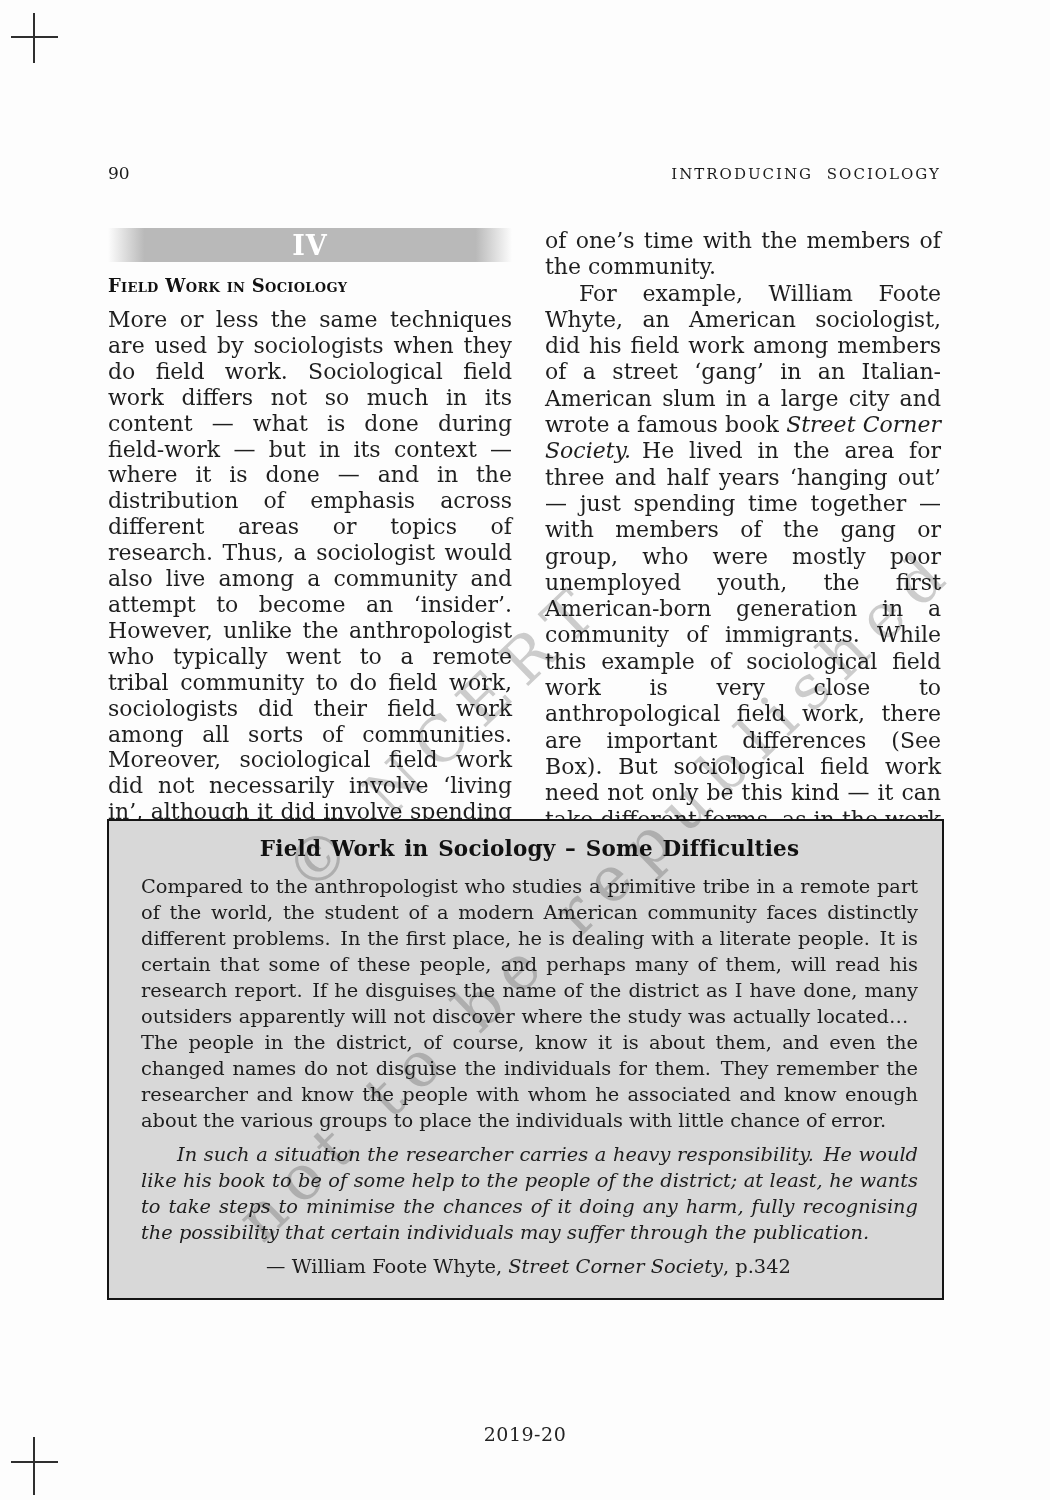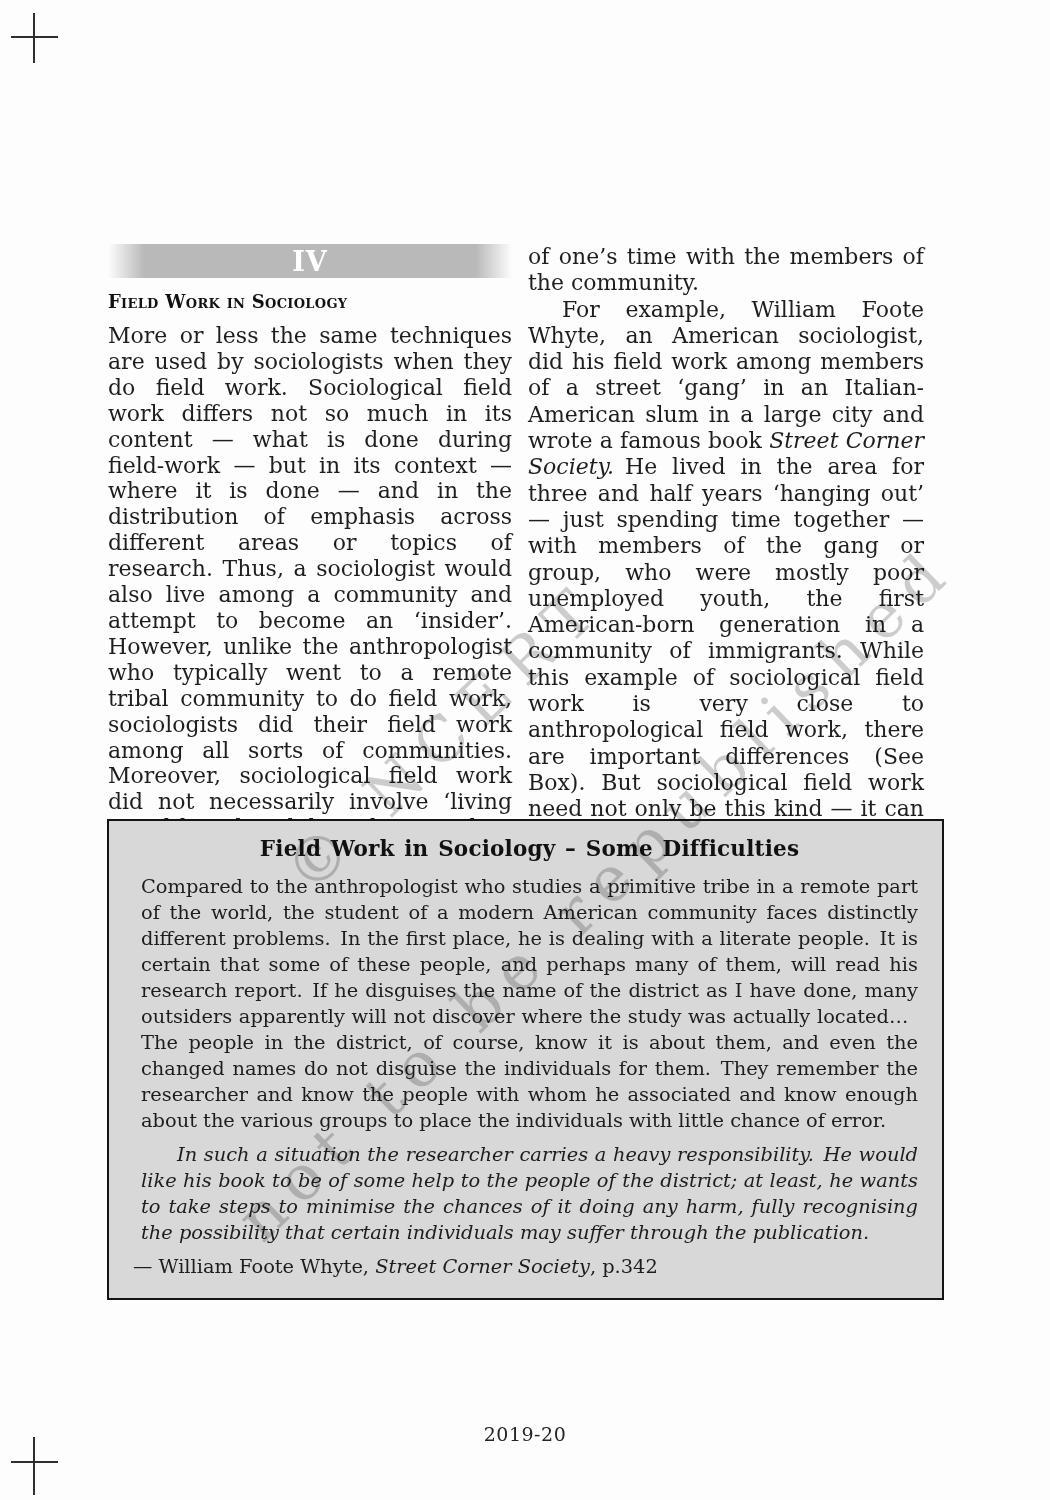--- a/index.html
+++ b/index.html
@@ -15,21 +15,21 @@
   .running-header {
     position:absolute; left:108px; right:109px; top:163px;
     display:flex; justify-content:space-between; align-items:baseline;
     z-index:1;
   }
   .page-number { font-size:17px; color:#1a1a1a; }
   .running-title { font-size:15px; letter-spacing:2px; word-spacing:7px; color:#1a1a1a; }
   
   .columns {
     position:absolute; left:108px; top:228px; width:833px;
-    display:flex; gap:16px; z-index:1;margin-top:16px;
+    display:flex; gap:33px; z-index:1;
   }
   .col-left { width:404px; }
   .col-right { width:396px; }
   .section-bar {
     height:34px; width:100%;
     background:linear-gradient(to right, rgba(185,185,185,0) 0%, #b9b9b9 9%, #b9b9b9 91%, rgba(185,185,185,0) 100%);
     display:flex; align-items:center; justify-content:center;
   }
   .section-numeral {
     color:#ffffff; font-weight:bold; font-size:27px; letter-spacing:1px;
@@ -55,21 +55,21 @@
     margin:3px 0 13px 0; text-align:center; font-size:21.5px;
     font-weight:bold; color:#111111; letter-spacing:0.2px; word-spacing:2px;
   }
   .box-body {
     font-size:19.4px; line-height:26px; text-align:justify; margin:8px;
     color:#1d1d1d;
   }
   .box-body.second { margin-top:6px; text-indent:36px;font-style:italic; }
   .attribution {
     margin:2px 2px 0 0; font-size:19.4px; line-height:26px;
-    text-align:left; color:#1d1d1d;
+    text-align:center; color:#1d1d1d;
   }
   
   .page-footer {
     position:absolute; left:0; top:1423px; width:100%;
     text-align:center; font-size:19px; letter-spacing:0.5px; color:#242424;
     z-index:1;
   }
   
   .watermark {
     position:absolute; left:520px; top:815px; z-index:2;
@@ -83,20 +83,24 @@
 </head>
 <body>
 
 <div class="page">
 
   <div class="crop" style="left:33px; top:13px; width:2px; height:50px;"></div>
   <div class="crop" style="left:11px; top:36px; width:47px; height:2px;"></div>
   <div class="crop" style="left:33px; top:1437px; width:2px; height:58px;"></div>
   <div class="crop" style="left:11px; top:1461px; width:47px; height:2px;"></div>
 
+  <header class="running-header">
+    <span class="page-number">90</span>
+    <span class="running-title">INTRODUCING SOCIOLOGY</span>
+  </header>
 
   <div class="columns">
     <div class="col-left">
       <div class="section-bar">
         <span class="section-numeral">IV</span>
       </div>
       <h2 class="section-heading">Field Work in Sociology</h2>
       <p class="body">More or less the same techniques are used by sociologists when they do field work. Sociological field work differs not so much in its content — what is done during field-work — but in its context — where it is done — and in the distribution of emphasis across different areas or topics of research. Thus, a sociologist would also live among a community and attempt to become an ‘insider’. However, unlike the anthropologist who typically went to a remote tribal community to do field work, sociologists did their field work among all sorts of communities. Moreover, sociological field work did not necessarily involve ‘living in’, although it did involve spending most</p>
     </div>
     <div class="col-right">

